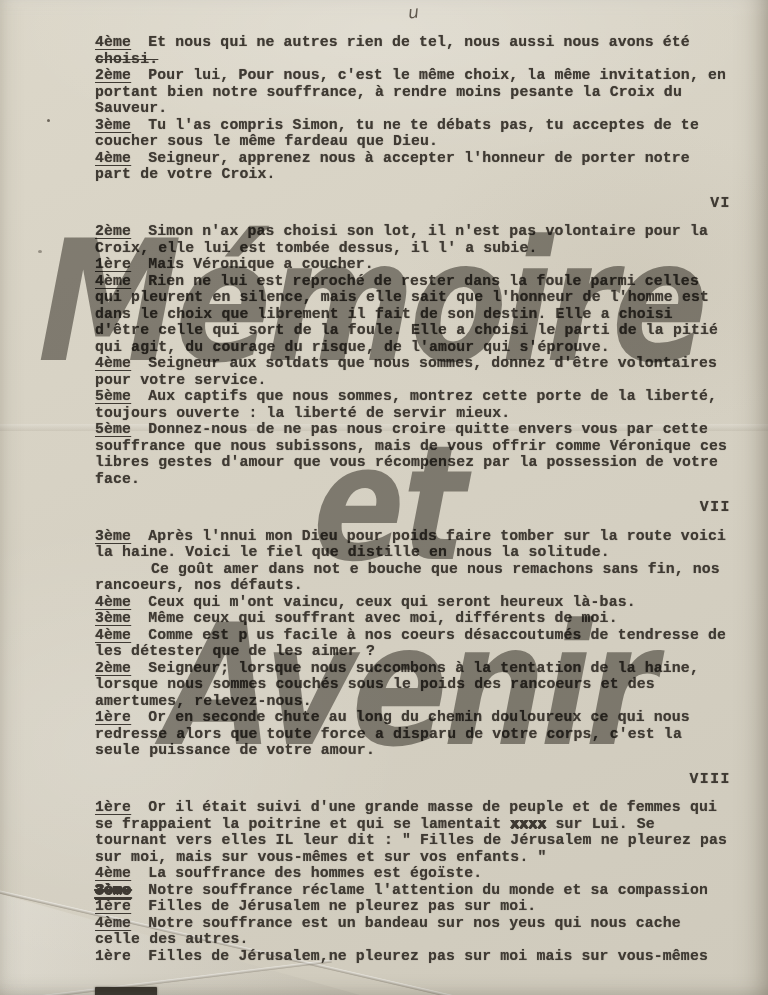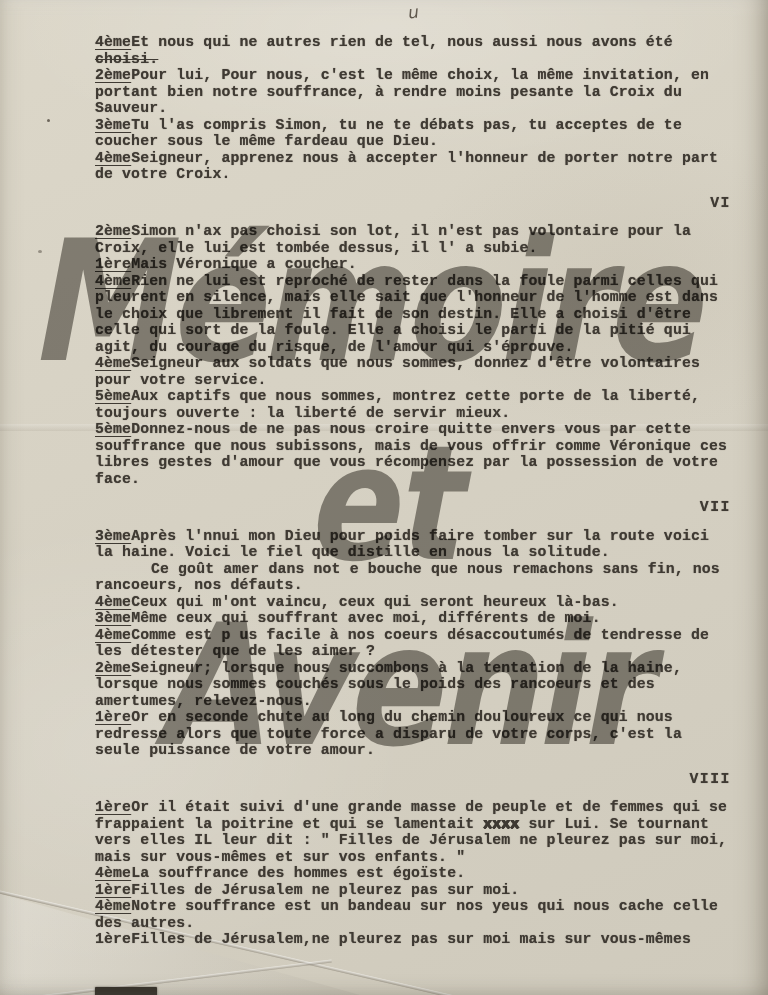--- a/index.html
+++ b/index.html
@@ -31,21 +31,21 @@
   }
   .content {
     position:absolute; left:95px; top:34px; width:636px;
     font-size:14.8px; line-height:16.5px; font-weight:700;
     color:#3f3a33; letter-spacing:0.15px;
     text-shadow: 0 0 0.9px rgba(66,60,52,0.75);
   }
   .heading { text-align:right; margin:12px 0 12px; letter-spacing:1.5px; }
   .para { margin:0; }
   .para.indent { text-indent:56px; }
-  .spk { text-decoration:underline; text-decoration-thickness:1.4px; text-underline-offset:3px; }
+  .spk { margin-right:17px; text-decoration:underline; text-decoration-thickness:1.4px; text-underline-offset:3px; }
   .spk.plain { text-decoration:none; }
   .spk.struck {
     text-decoration:underline line-through;
     text-decoration-thickness:1.6px;
     text-shadow: 0.9px 0 currentColor, -0.9px 0 currentColor, 0 1px 0 currentColor;
   }
   .seg.struck { text-decoration:line-through; text-decoration-thickness:1.3px; }
   .seg.overtyped { text-shadow: 0.8px 0 currentColor, -0.8px 0 currentColor, 0 0.8px currentColor; }
   .wm {
     position:absolute;
@@ -120,20 +120,21 @@
       <div class="para"><span class="spk underline">3ème</span><span class="seg">Après l'nnui mon Dieu pour poids faire tomber sur la route voici la haine. Voici le fiel que distille en nous la solitude.</span></div>
       <div class="para indent"><span class="seg">Ce goût amer dans not e bouche que nous remachons sans fin, nos rancoeurs, nos défauts.</span></div>
       <div class="para"><span class="spk underline">4ème</span><span class="seg">Ceux qui m'ont vaincu, ceux qui seront heureux là-bas.</span></div>
       <div class="para"><span class="spk underline">3ème</span><span class="seg">Même ceux qui souffrant avec moi, différents de moi.</span></div>
       <div class="para"><span class="spk underline">4ème</span><span class="seg">Comme est p us facile à nos coeurs désaccoutumés de tendresse de les détester que de les aimer ?</span></div>
       <div class="para"><span class="spk underline">2ème</span><span class="seg">Seigneur; lorsque nous succombons à la tentation de la haine, lorsque nous sommes couchés sous le poids des rancoeurs et des amertumes, relevez-nous.</span></div>
       <div class="para"><span class="spk underline">1ère</span><span class="seg">Or en seconde chute au long du chemin douloureux ce qui nous redresse alors que toute force a disparu de votre corps, c'est la seule puissance de votre amour.</span></div>
       <div class="heading">VIII</div>
       <div class="para"><span class="spk underline">1ère</span><span class="seg">Or il était suivi d'une grande masse de peuple et de femmes qui se frappaient la poitrine et qui se lamentait </span><span class="seg overtyped">xxxx</span><span class="seg"> sur Lui. Se tournant vers elles IL leur dit : " Filles de Jérusalem ne pleurez pas sur moi, mais sur vous-mêmes et sur vos enfants. "</span></div>
       <div class="para"><span class="spk underline">4ème</span><span class="seg">La souffrance des hommes est égoïste.</span></div>
+      <div class="para"><span class="spk struck">3ème</span><span class="seg">Notre souffrance réclame l'attention du monde et sa compassion</span></div>
       <div class="para"><span class="spk underline">1ère</span><span class="seg">Filles de Jérusalem ne pleurez pas sur moi.</span></div>
       <div class="para"><span class="spk underline">4ème</span><span class="seg">Notre souffrance est un bandeau sur nos yeus qui nous cache celle des autres.</span></div>
       <div class="para"><span class="spk plain">1ère</span><span class="seg">Filles de Jérusalem,ne pleurez pas sur moi mais sur vous-mêmes</span></div>
     </div>
 
   <div class="cutoff-label"></div>
 
   <div class="wm wm1">Mémoire</div>
   <div class="wm wm2">et</div>
   <div class="wm wm3">Avenir</div>

